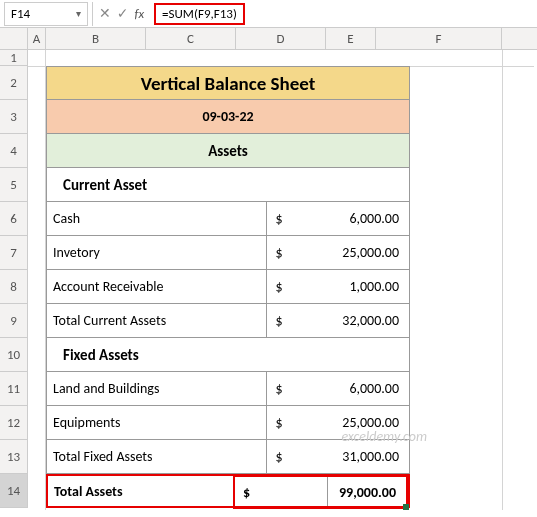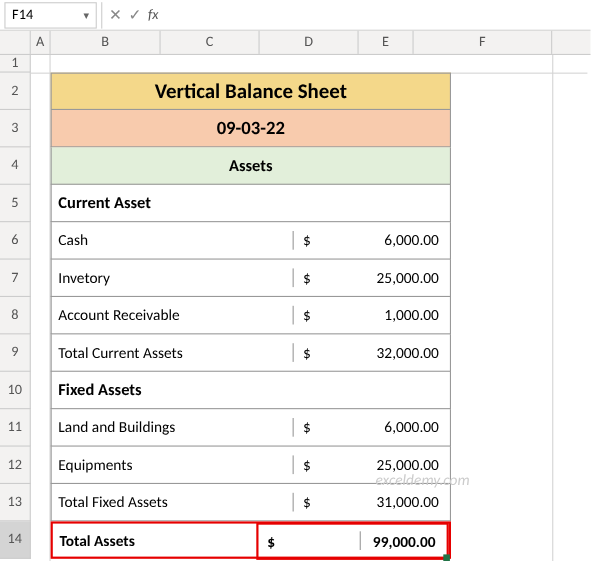--- a/index.html
+++ b/index.html
@@ -96,52 +96,51 @@
     .table-area {
       position: absolute;
       left: 18px;
       top: 16px;
       width: 364px;
     }
     .trow {
       display: flex;
       height: 34px;
       border-bottom: 1px solid #999;
-      align-items: center;
     }
     .title-row {
       background: #f4d88a;
       border: 1px solid #999;
       justify-content: center;
       align-items: center;
       font-weight: bold;
       font-size: 19px;
     }
     .date-row {
       background: #f8cbad;
       border-left: 1px solid #999;
       border-right: 1px solid #999;
       justify-content: center;
       align-items: center;
       font-weight: bold;
-      font-size: 17px;
+      font-size: 14px;
     }
     .section-row {
       background: #e2efda;
       border-left: 1px solid #999;
       border-right: 1px solid #999;
       justify-content: center;
       align-items: center;
       font-weight: bold;
       font-size: 15px;
     }
     .header-item {
       border-left: 1px solid #999;
       border-right: 1px solid #999;
-      padding-left: 6px;
+      padding-left: 16px;
       align-items: center;
       font-weight: bold;
       font-size: 15px;
     }
     .data-row {
       border-left: 1px solid #999;
       border-right: 1px solid #999;
     }
     .label-cell {
       width: 280px;
@@ -211,20 +210,23 @@
 <div class="formula-bar">
   <div class="name-box">
     <span>F14</span>
     <span class="dd">▾</span>
   </div>
   <div style="border-left:1px solid #ccc;height:24px;"></div>
   <div class="fx-btns">
     <span>✕</span>
     <span>✓</span>
     <span class="fx-label">fx</span>
+  </div>
+  <div class="formula-input">
+    <span>=SUM(F9,F13)</span>
   </div>
 </div>
 
 <div class="col-headers">
   <div class="row-hdr-spacer"></div>
   <div class="col-h cA">A</div>
   <div class="col-h cB">B</div>
   <div class="col-h cC">C</div>
   <div class="col-h cD">D</div>
   <div class="col-h cE">E</div>

